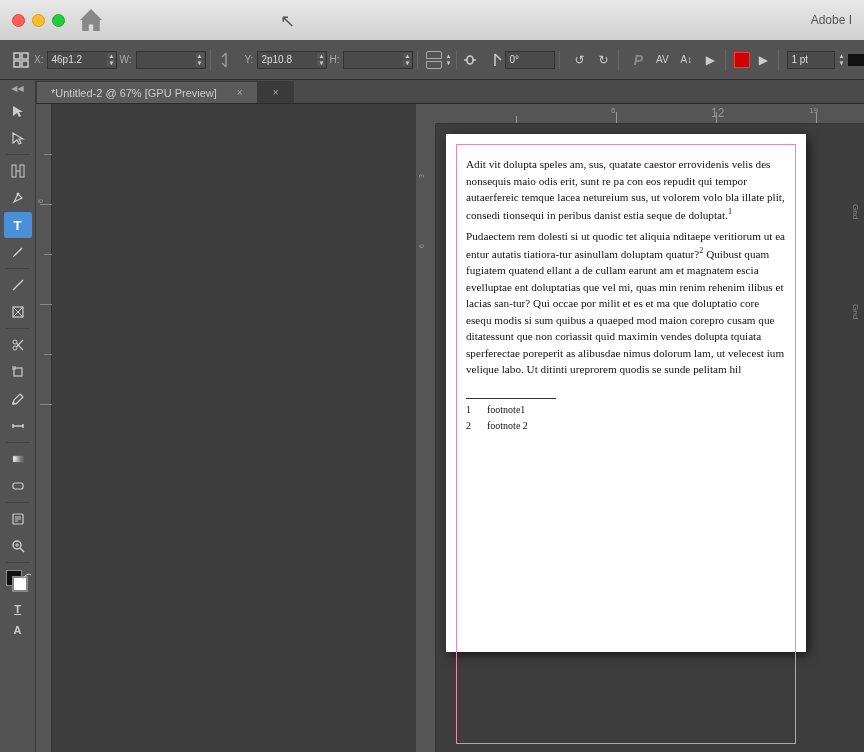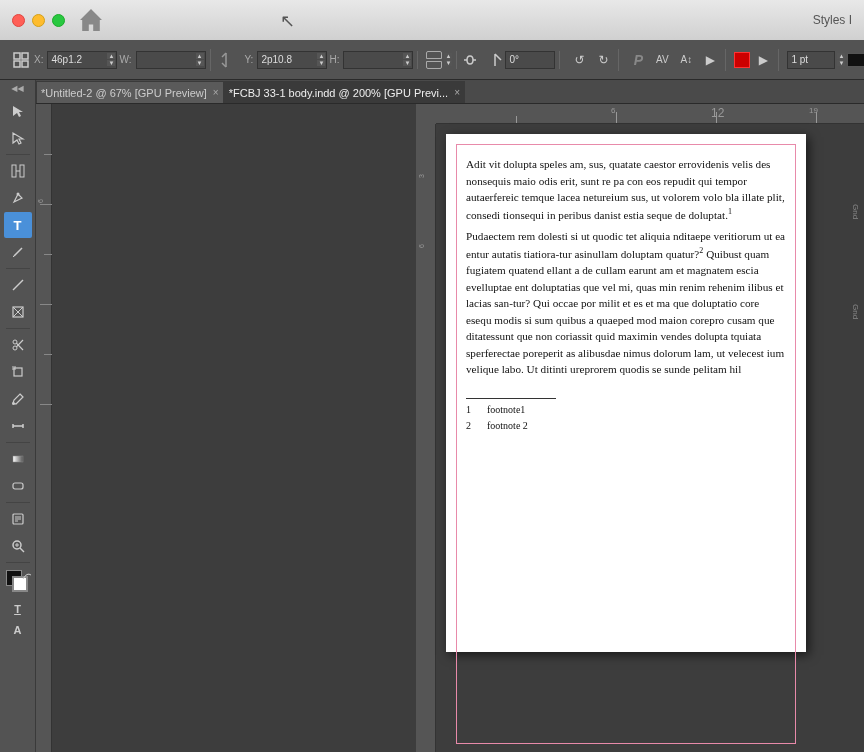--- a/index.html
+++ b/index.html
@@ -220,30 +220,30 @@
     .panel-footer-btn {
       width: 22px; height: 20px;
       background: transparent;
       border: none;
       color: #bbb;
       font-size: 13px;
       cursor: pointer;
     }
     .tab {
       height: 22px;
-      padding: 0 4px;
+      padding: 0 14px;
       background: #5a5a5a;
       border: 1px solid #3a3a3a;
       border-bottom: none;
       display: flex;
       align-items: center;
       font-size: 11px;
       color: #ccc;
       cursor: pointer;
-      gap: 6px;
+      gap: 20px;
       white-space: nowrap;
     }
     .tab.active {
       background: #3a3a3a;
       color: #eee;
     }
     .tab-close {
       font-size: 10px;
       color: #aaa;
       background: none;
@@ -256,21 +256,21 @@
 
 <div class="title-bar">
   <div class="title-bar-controls">
     <button class="tb-btn tb-close"></button>
     <button class="tb-btn tb-min"></button>
     <button class="tb-btn tb-max"></button>
     <div class="tb-home"></div>
   </div>
 
   <div style="position:absolute;left:280px;top:10px;font-size:18px;color:#555;">↖</div>
-  <span class="adobe-label">Styles I</span>
+  <span class="adobe-label">Adobe I</span>
 </div>
 
 <div class="toolbar">
 
   <div class="toolbar-group">
 
     <div style="width:22px;height:22px;display:flex;align-items:center;justify-content:center;">
       <svg width="16" height="16" viewBox="0 0 16 16">
         <rect x="1" y="1" width="6" height="6" fill="none" stroke="#ccc" stroke-width="1.5"></rect>
         <rect x="9" y="1" width="6" height="6" fill="none" stroke="#ccc" stroke-width="1.5"></rect>
@@ -571,21 +571,20 @@
 </div>
 
 <div style="position:absolute;left:36px;top:80px;right:0;height:24px;background:#4a4a4a;display:flex;align-items:flex-end;border-bottom:1px solid #2a2a2a;z-index:10;">
 
   <div class="tab">
     <span>*Untitled-2 @ 67% [GPU Preview]</span>
     <button class="tab-close">×</button>
   </div>
 
   <div class="tab active">
-    <span>*FCBJ 33-1 body.indd @ 200% [GPU Previ...</span>
     <button class="tab-close">×</button>
   </div>
 </div>
 
 <div style="position:absolute;left:36px;top:104px;width:380px;height:648px;background:#3d3d3d;">
 
   <div style="position:absolute;left:0;top:0;width:16px;bottom:0;background:#555;border-right:1px solid #333;">
 
     <div style="position:absolute;top:50px;left:8px;width:8px;height:1px;background:#888;"></div>
     <div style="position:absolute;top:100px;left:4px;width:12px;height:1px;background:#888;"></div>

